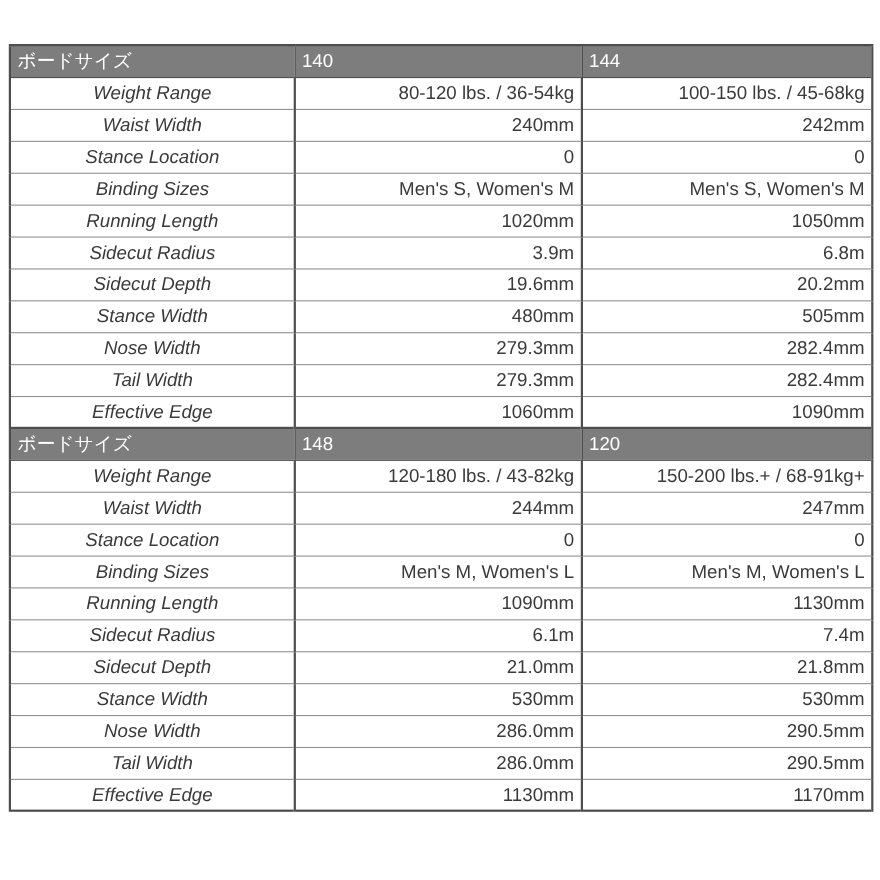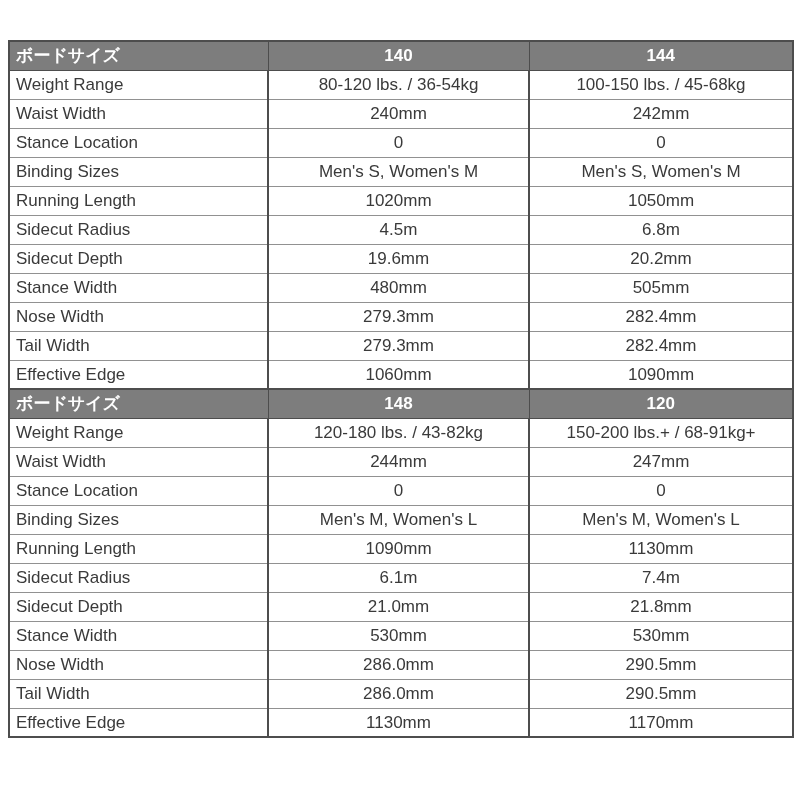--- a/index.html
+++ b/index.html
@@ -32,36 +32,36 @@
     height: 29px;
     padding: 0 6px;
     font-size: 17px;
     line-height: 1;
     overflow: hidden;
     white-space: nowrap;
   }
   .spec-table th {
     background: var(--header-bg);
     color: var(--header-text);
-    font-weight: bold;
+    font-weight: normal;
     border: 1px solid var(--border-dark);
     border-top: 2px solid var(--border-dark);
     border-bottom: 1px solid var(--border-dark);
   }
   .spec-table th.h-label { text-align: left; }
-  .spec-table th.h-size { text-align: center; }
+  .spec-table th.h-size { text-align: left; }
   .spec-table td {
     color: var(--body-text);
     border-left: 2px solid var(--border-dark);
     border-right: 2px solid var(--border-dark);
     border-top: 1px solid var(--border-light);
     border-bottom: 1px solid var(--border-light);
   }
-  .spec-table td.label { text-align: left; }
-  .spec-table td.val { text-align: center; }
+  .spec-table td.label { text-align: center; font-style: italic; }
+  .spec-table td.val { text-align: right; }
 </style>
 </head>
 <body>
 
 <table class="spec-table">
   <colgroup>
     <col class="c-label">
       <col class="c-val1">
       <col class="c-val2">
   </colgroup>
@@ -93,21 +93,21 @@
     <td class="val">Men's S, Women's M</td>
     <td class="val">Men's S, Women's M</td>
   </tr>
   <tr>
     <td class="label">Running Length</td>
     <td class="val">1020mm</td>
     <td class="val">1050mm</td>
   </tr>
   <tr>
     <td class="label">Sidecut Radius</td>
-    <td class="val">4.5m</td>
+    <td class="val">3.9m</td>
     <td class="val">6.8m</td>
   </tr>
   <tr>
     <td class="label">Sidecut Depth</td>
     <td class="val">19.6mm</td>
     <td class="val">20.2mm</td>
   </tr>
   <tr>
     <td class="label">Stance Width</td>
     <td class="val">480mm</td>

